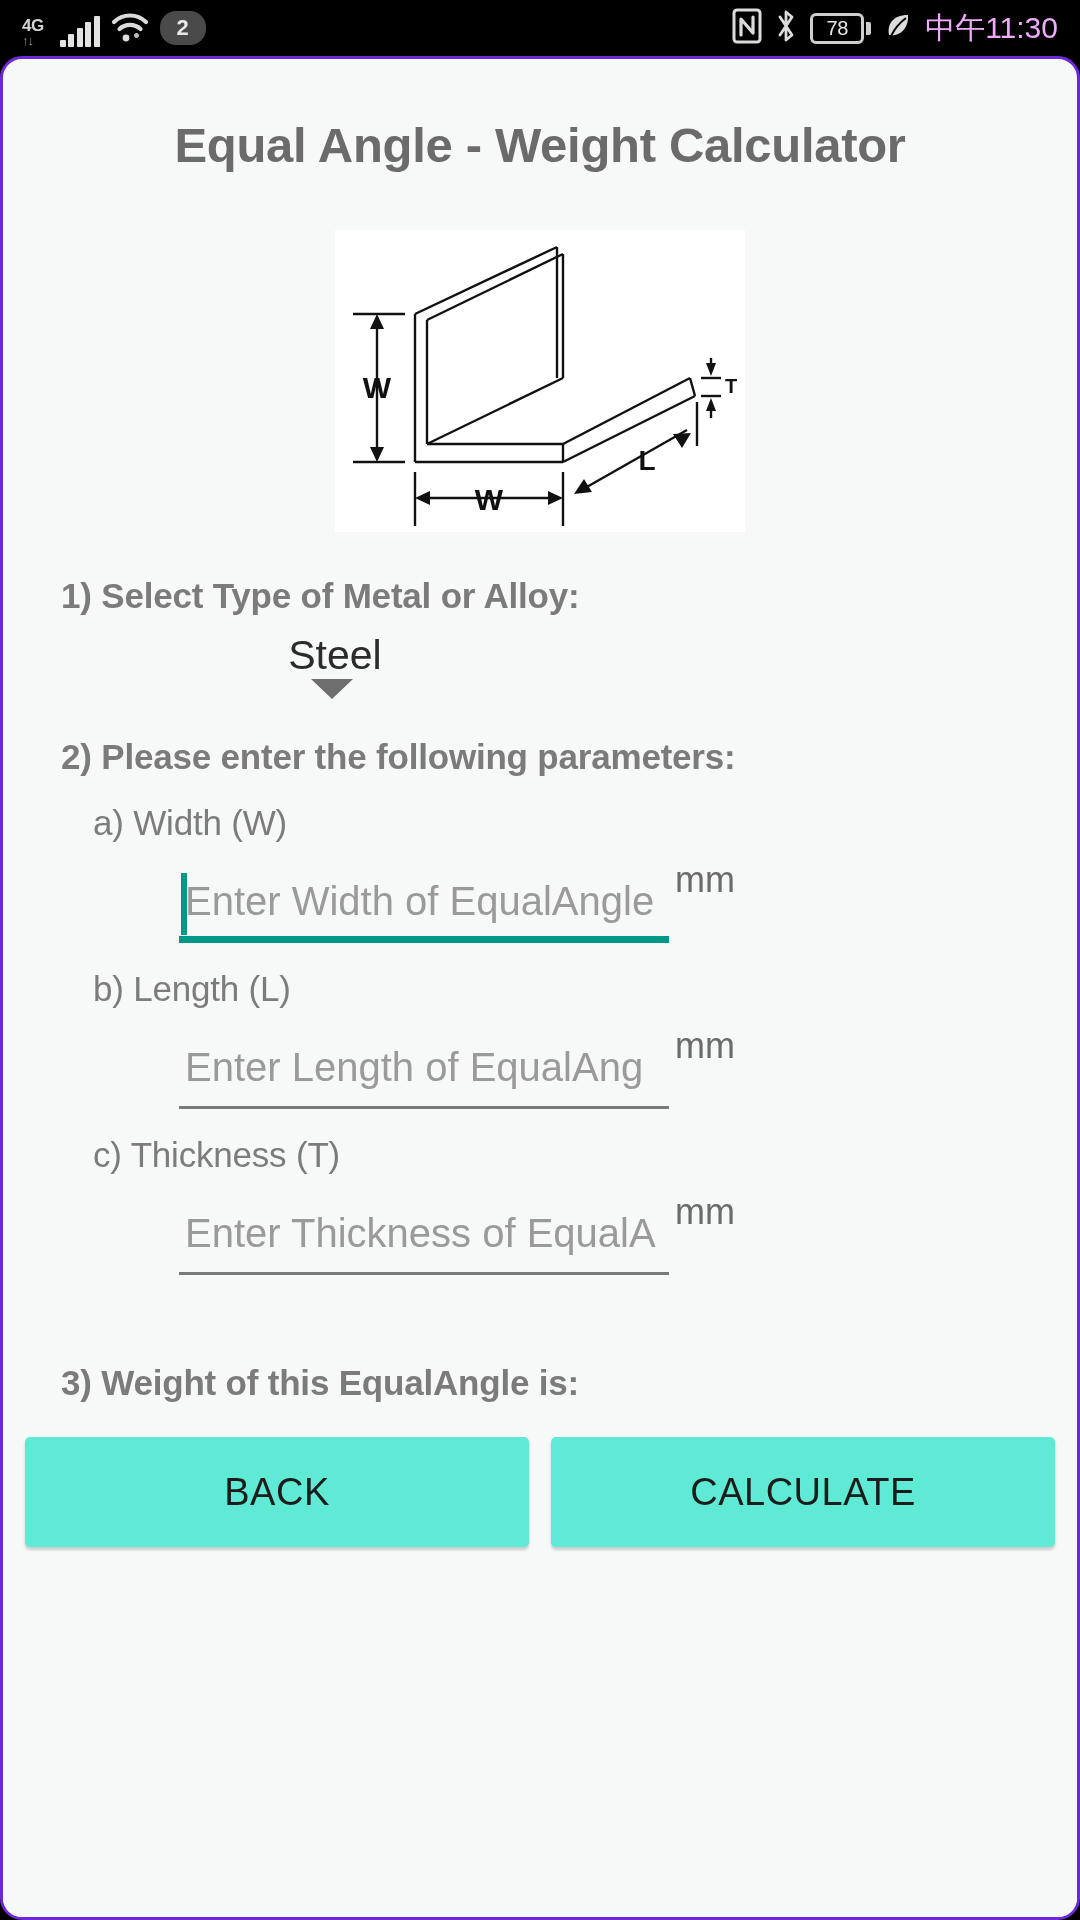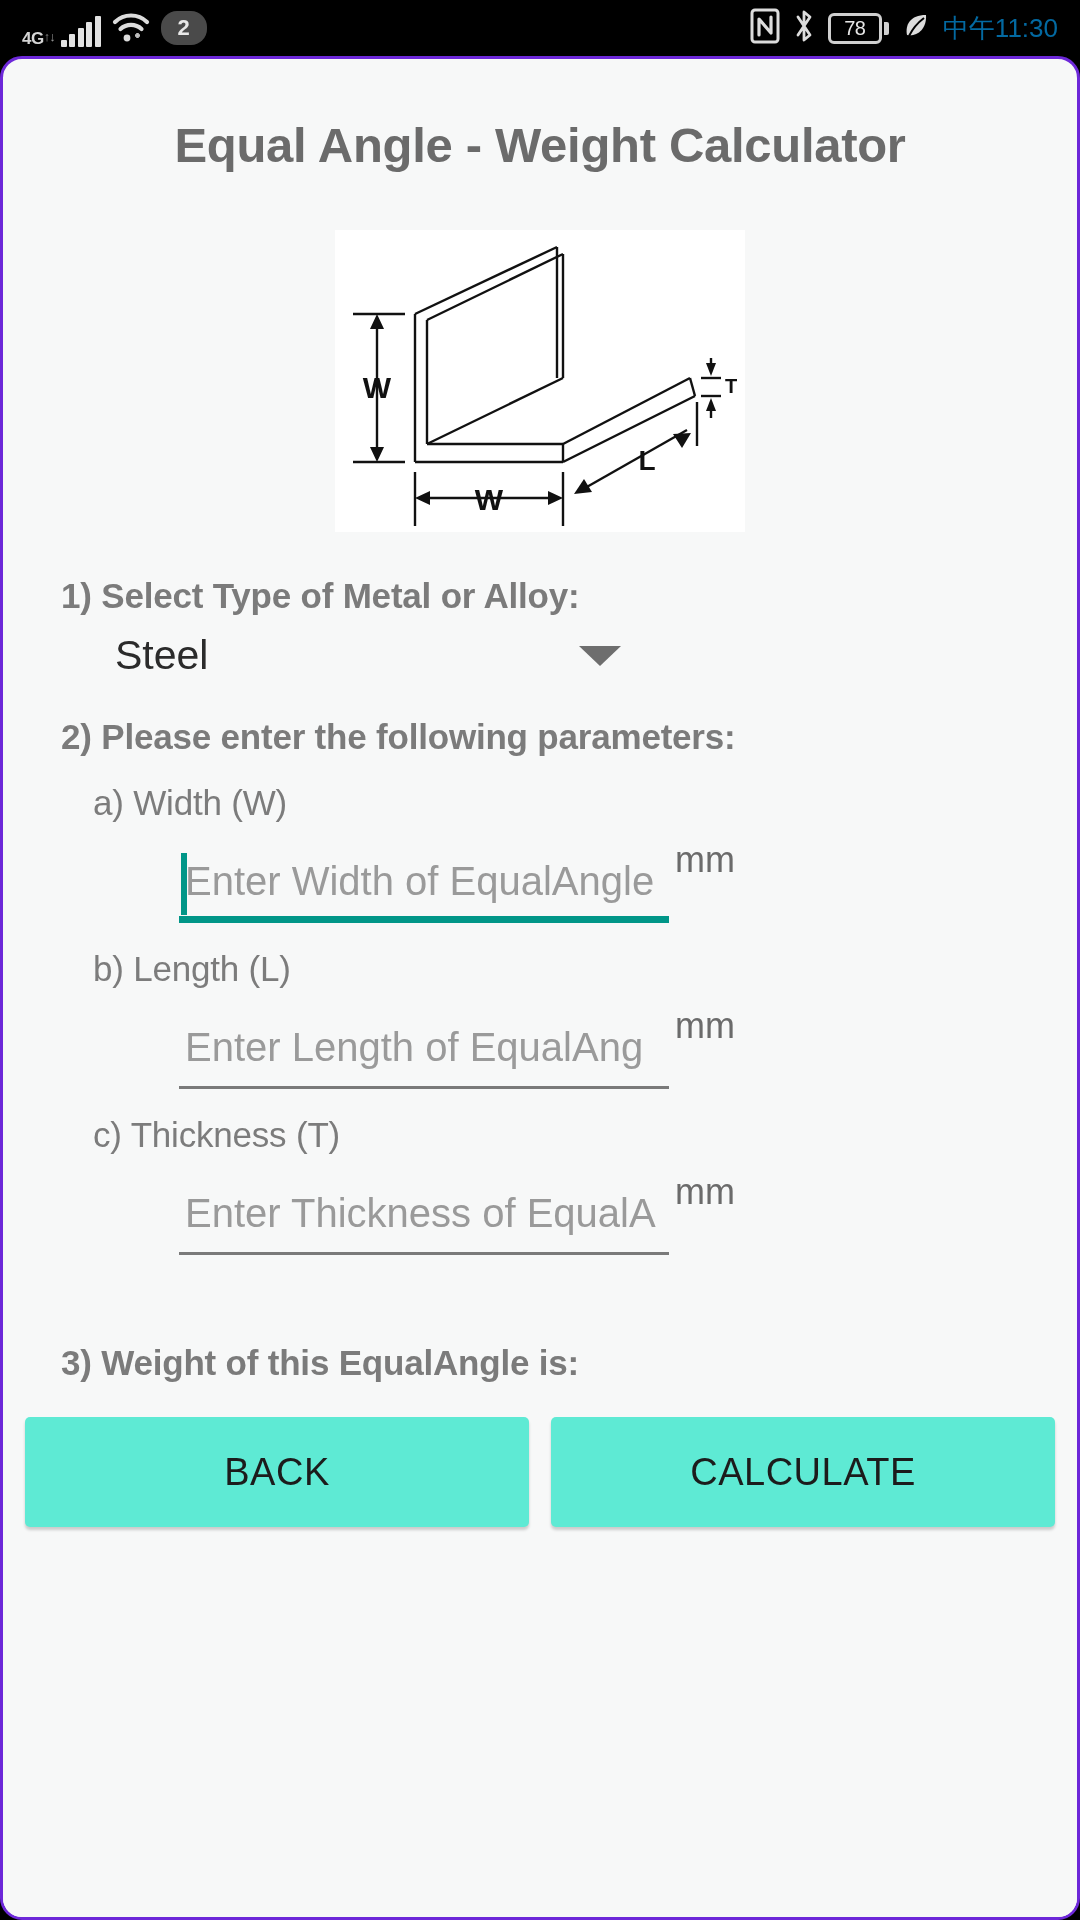--- a/index.html
+++ b/index.html
@@ -30,23 +30,23 @@
   }
   .sb-right { gap: 13px; }
 
   .net-block {
     display: flex;
     align-items: flex-end;
     height: 38px;
   }
   .net-text {
     display: flex;
-    flex-direction: row;
+    flex-direction: column;
     justify-content: center;
-    margin-right: 6px;
+    margin-right: 16px;
     line-height: 1;
   }
   .net-text .g4 {
     color: #d4d4d4;
     font-size: 17px;
     font-weight: 700;
     letter-spacing: -0.5px;
   }
   .net-text .updown {
     color: #9a9a9a;
@@ -97,22 +97,22 @@
     letter-spacing: -0.5px;
   }
   .batt-tip {
     width: 5px; height: 13px;
     background: #cfcfcf;
     border-radius: 0 2px 2px 0;
     margin-left: 2px;
   }
 
   .clock {
-    color: #0369a1;
-    font-size: 26px;
+    color: #f0abfc;
+    font-size: 30px;
     font-weight: 400;
     letter-spacing: 0px;
     white-space: nowrap;
   }
 
   
   .app-frame {
     position: absolute;
     top: 56px; left: 0;
     width: 1080px;
@@ -153,26 +153,27 @@
   .step-label {
     color: #7b7b7b;
     font-size: 35px;
     font-weight: 700;
     letter-spacing: -0.2px;
   }
 
   .sec1 { margin: 44px 0 0 58px; }
 
   .dropdown-row {
-    margin: 16px 0 0 112px;
+    margin: 16px 0 0 76px;
     width: 512px;
     display: flex;
     align-items: center;
     justify-content: space-between;
     cursor: pointer;
+    flex-direction: column;
   }
   .dropdown-value {
     color: #2b2b2b;
     font-size: 41px;
     font-weight: 400;
   }
   .caret {
     width: 0; height: 0;
     border-left: 21px solid transparent;
     border-right: 21px solid transparent;

